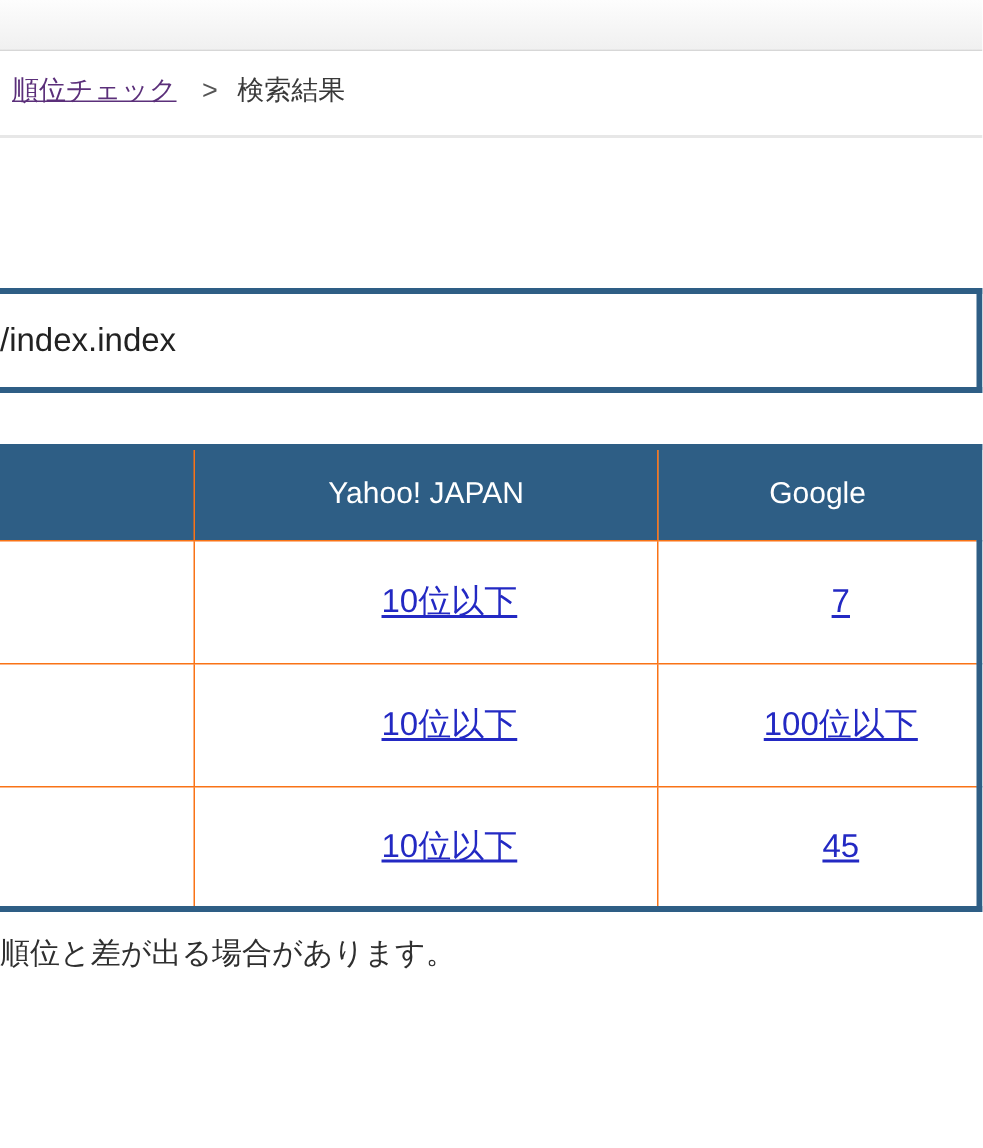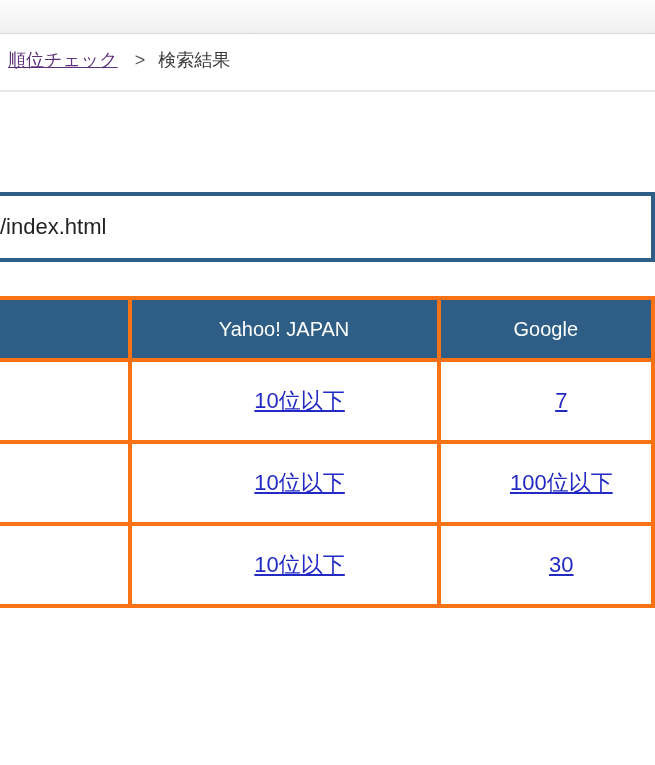--- a/index.html
+++ b/index.html
@@ -56,21 +56,21 @@
       padding-left: 0;
     }
 
     table.results {
       border-collapse: collapse;
       width: 655px;
       border: 4px solid #2e5e85;
       border-left: none;
     }
     table.results th, table.results td {
-      border: 4px solid #f97316;
+      border: 1px solid #f97316;
       text-align: center;
       vertical-align: middle;
     }
     table.results th {
       background: #2e5e85;
       color: #ffffff;
       font-weight: normal;
       font-size: 20px;
       height: 62px;
     }
@@ -103,21 +103,21 @@
   <a href="#" class="bc-link">順位チェック</a>
   <span class="bc-sep">&gt;</span>
   <span>検索結果</span>
 </div>
 
 <div class="header-divider"></div>
 
 <div class="content">
 
   <div class="url-box-outer">
-    <span class="url-text">/index.html</span>
+    <span class="url-text">/index.index</span>
   </div>
 
   <table class="results">
     <thead>
       <tr>
         <th class="col-left"></th>
         <th class="col-mid">Yahoo! JAPAN</th>
         <th class="col-right">Google</th>
       </tr>
     </thead>
@@ -139,20 +139,21 @@
         <td class="col-right">
           <a href="#" class="rank-link">100位以下</a>
         </td>
       </tr>
       <tr>
         <td class="col-left"></td>
         <td class="col-mid">
           <a href="#" class="rank-link">10位以下</a>
         </td>
         <td class="col-right">
-          <a href="#" class="rank-link">30</a>
+          <a href="#" class="rank-link">45</a>
         </td>
       </tr>
     </tbody>
   </table>
 
+  <div class="footnote">順位と差が出る場合があります。</div>
 
 </div>
 
 </body></html>

